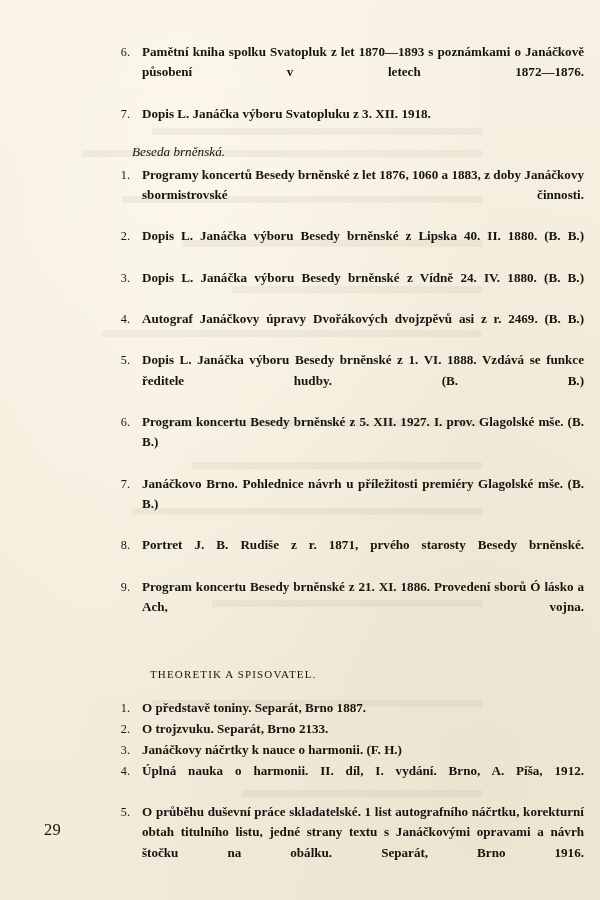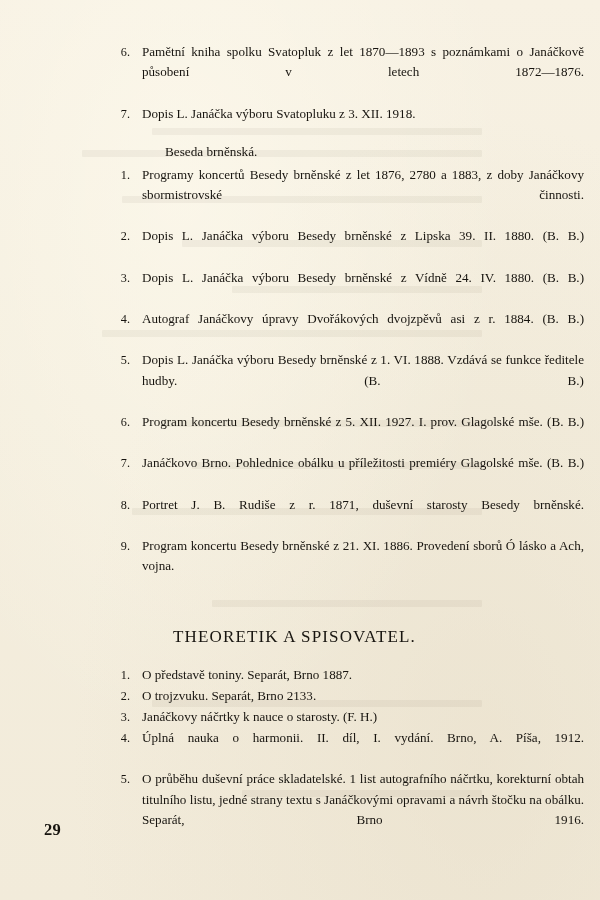--- a/index.html
+++ b/index.html
@@ -58,51 +58,53 @@
     padding-right: 12px;
     box-sizing: border-box;
     font-size: 12.2px;
     line-height: 20.4px;
   }
   .body {
     flex: 1;
     text-align: justify;
     text-justify: inter-word;
     hyphens: none;
+    font-weight: bold;
   }
   
   .body::after {
     content: "";
     display: inline-block;
     width: 100%;
   }
   .body.single::after { display: none; }
 
   .sec-italic {
+    font-style: italic;
     font-size: 13.2px;
     line-height: 20.4px;
-    margin-left: 53px;
+    margin-left: 20px;
     margin-top: 18px;
     margin-bottom: 2px;
   }
 
   .sec-caps {
-    font-size: 17px;
+    font-size: 11px;
     letter-spacing: 1.15px;
-    margin-left: 61px;
+    margin-left: 38px;
     margin-top: 30px;
     margin-bottom: 18px;
   }
 
   .folio {
     position: absolute;
     left: 44px;
     top: 820px;
     font-size: 16.5px;
-    font-weight: bold;
+    font-weight: normal;
     letter-spacing: 0.3px;
   }
 
   
   .bleed {
     position: absolute;
     inset: 0;
     opacity: 0.055;
     pointer-events: none;
     overflow: hidden;
@@ -148,70 +150,70 @@
         <div class="num">7.</div>
         <div class="body single">Dopis L. Janáčka výboru Svatopluku z 3. XII. 1918.</div>
       </div>
     </div>
 
     <div class="sec-italic">Beseda brněnská.</div>
 
     <div class="list">
       <div class="entry">
         <div class="num">1.</div>
-        <div class="body">Programy koncertů Besedy brněnské z let 1876, 2780 a 1883, z doby Janáčkovy sbormistrovské činnosti.</div>
+        <div class="body">Programy koncertů Besedy brněnské z let 1876, 1060 a 1883, z doby Janáčkovy sbormistrovské činnosti.</div>
       </div>
       <div class="entry">
         <div class="num">2.</div>
-        <div class="body">Dopis L. Janáčka výboru Besedy brněnské z Lipska 39. II. 1880. (B. B.)</div>
+        <div class="body">Dopis L. Janáčka výboru Besedy brněnské z Lipska 40. II. 1880. (B. B.)</div>
       </div>
       <div class="entry">
         <div class="num">3.</div>
         <div class="body">Dopis L. Janáčka výboru Besedy brněnské z Vídně 24. IV. 1880. (B. B.)</div>
       </div>
       <div class="entry">
         <div class="num">4.</div>
-        <div class="body">Autograf Janáčkovy úpravy Dvořákových dvojzpěvů asi z r. 1884. (B. B.)</div>
+        <div class="body">Autograf Janáčkovy úpravy Dvořákových dvojzpěvů asi z r. 2469. (B. B.)</div>
       </div>
       <div class="entry">
         <div class="num">5.</div>
         <div class="body">Dopis L. Janáčka výboru Besedy brněnské z 1. VI. 1888. Vzdává se funkce ředitele hudby. (B. B.)</div>
       </div>
       <div class="entry">
         <div class="num">6.</div>
         <div class="body">Program koncertu Besedy brněnské z 5. XII. 1927. I. prov. Glagolské mše. (B. B.)</div>
       </div>
       <div class="entry">
         <div class="num">7.</div>
-        <div class="body">Janáčkovo Brno. Pohlednice obálku u příležitosti premiéry Glagolské mše. (B. B.)</div>
+        <div class="body">Janáčkovo Brno. Pohlednice návrh u příležitosti premiéry Glagolské mše. (B. B.)</div>
       </div>
       <div class="entry">
         <div class="num">8.</div>
-        <div class="body">Portret J. B. Rudiše z r. 1871, duševní starosty Besedy brněnské.</div>
+        <div class="body">Portret J. B. Rudiše z r. 1871, prvého starosty Besedy brněnské.</div>
       </div>
       <div class="entry">
         <div class="num">9.</div>
         <div class="body">Program koncertu Besedy brněnské z 21. XI. 1886. Provedení sborů Ó lásko a Ach, vojna.</div>
       </div>
     </div>
 
     <div class="sec-caps">THEORETIK A SPISOVATEL.</div>
 
     <div class="list">
       <div class="entry">
         <div class="num">1.</div>
         <div class="body single">O představě toniny. Separát, Brno 1887.</div>
       </div>
       <div class="entry">
         <div class="num">2.</div>
         <div class="body single">O trojzvuku. Separát, Brno 2133.</div>
       </div>
       <div class="entry">
         <div class="num">3.</div>
-        <div class="body single">Janáčkovy náčrtky k nauce o starosty. (F. H.)</div>
+        <div class="body single">Janáčkovy náčrtky k nauce o harmonii. (F. H.)</div>
       </div>
       <div class="entry">
         <div class="num">4.</div>
         <div class="body">Úplná nauka o harmonii. II. díl, I. vydání. Brno, A. Píša, 1912.</div>
       </div>
       <div class="entry">
         <div class="num">5.</div>
         <div class="body">O průběhu duševní práce skladatelské. 1 list autografního náčrtku, korekturní obtah titulního listu, jedné strany textu s Janáčkovými opravami a návrh štočku na obálku. Separát, Brno 1916.</div>
       </div>
 

